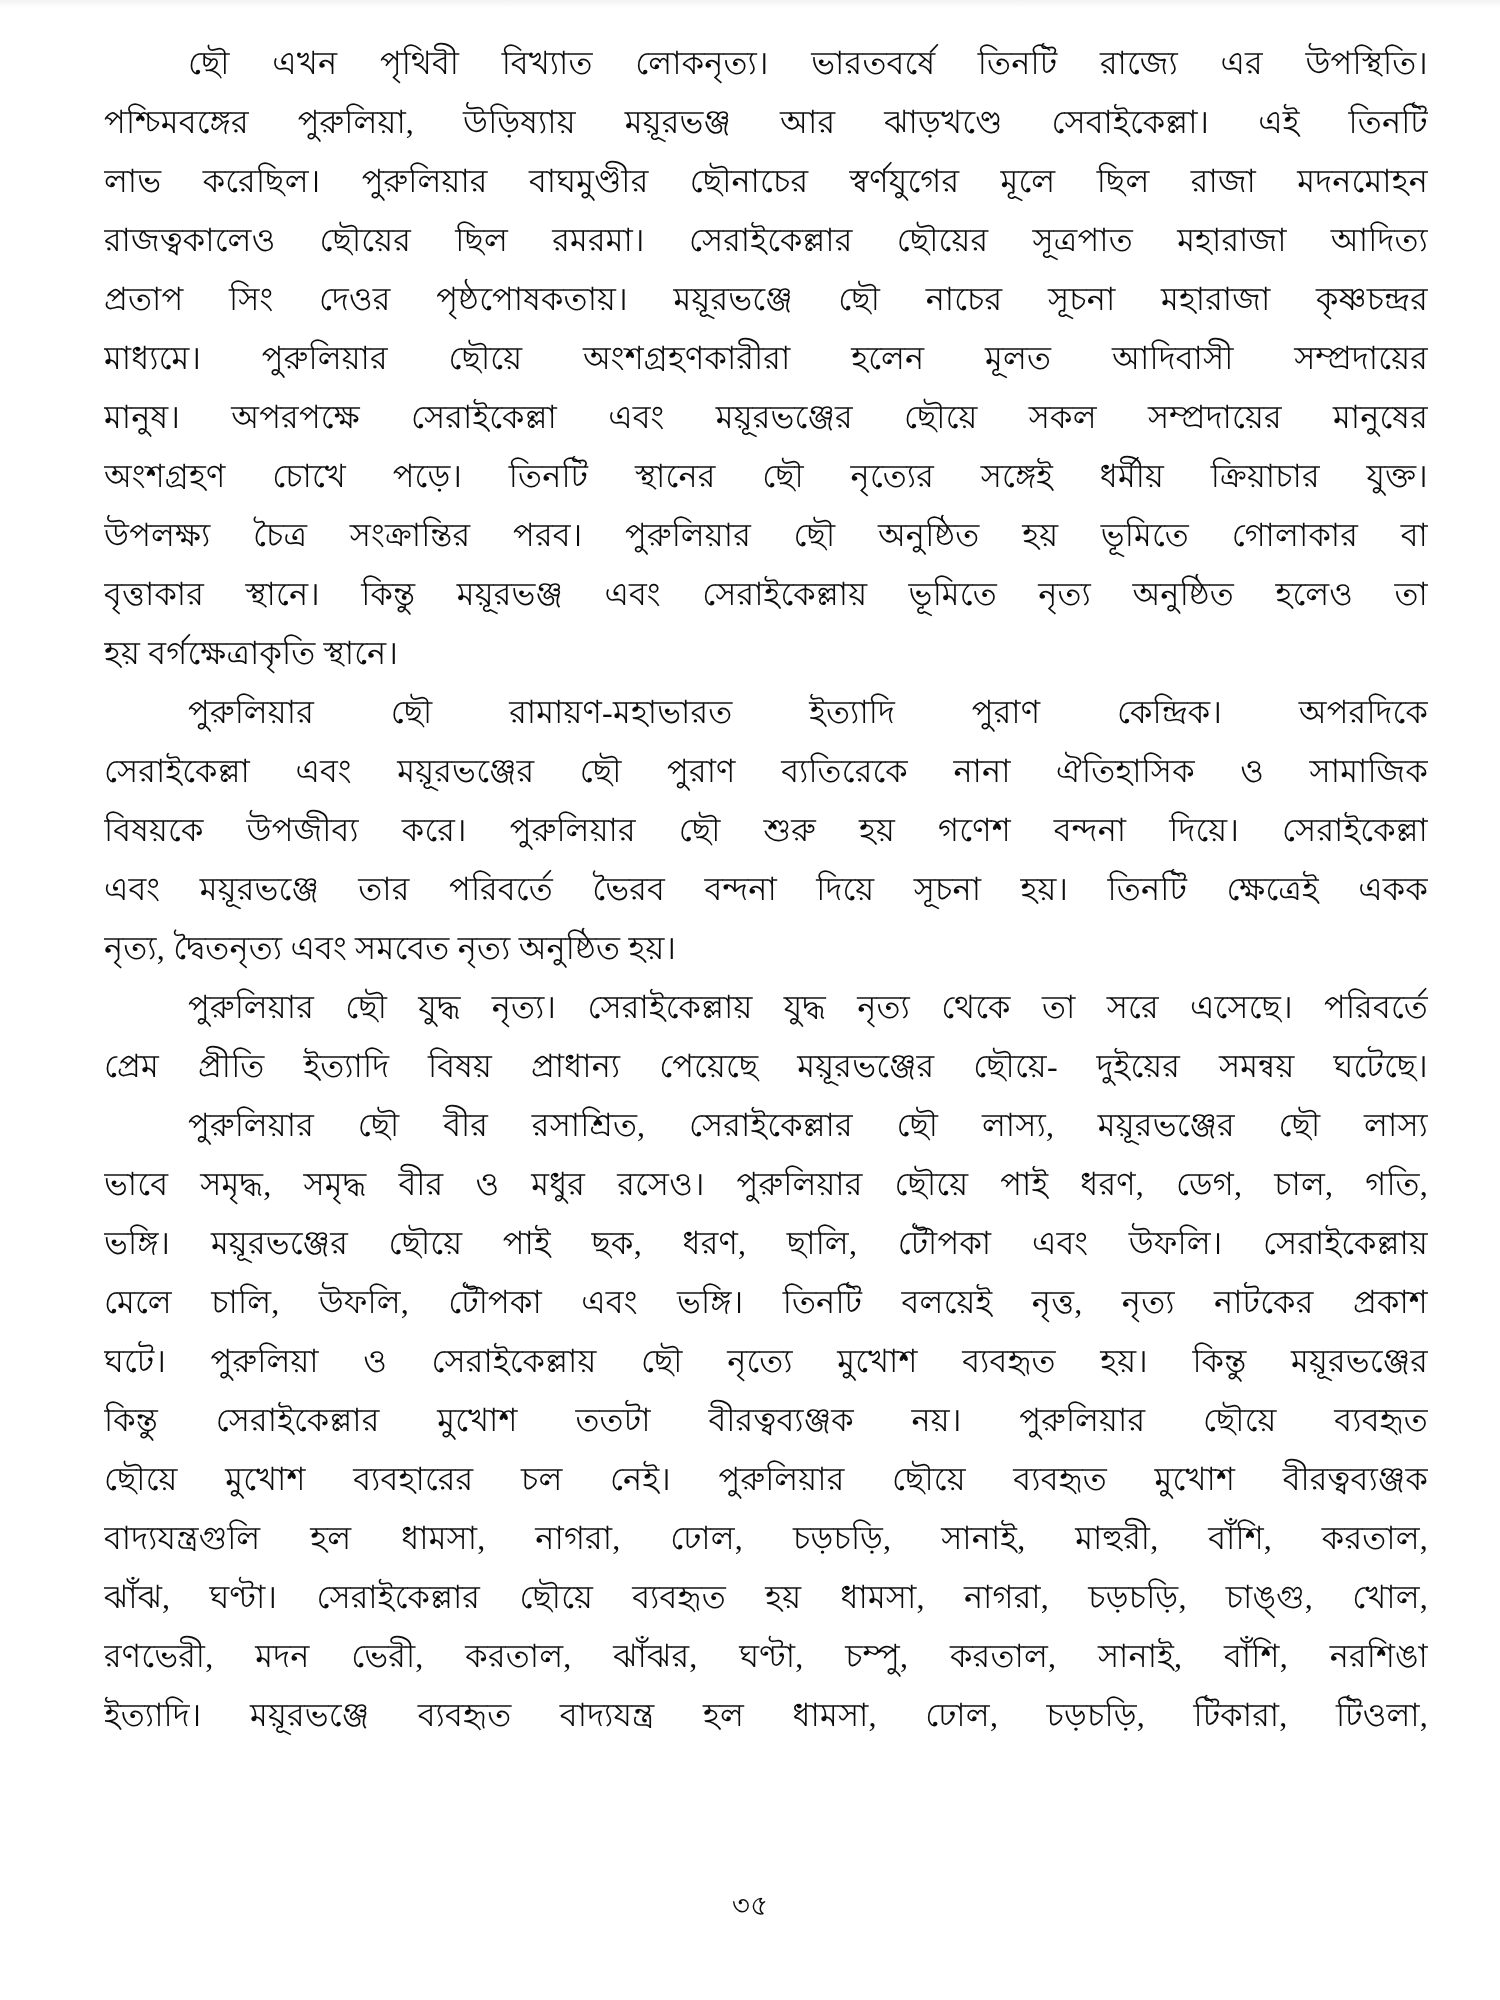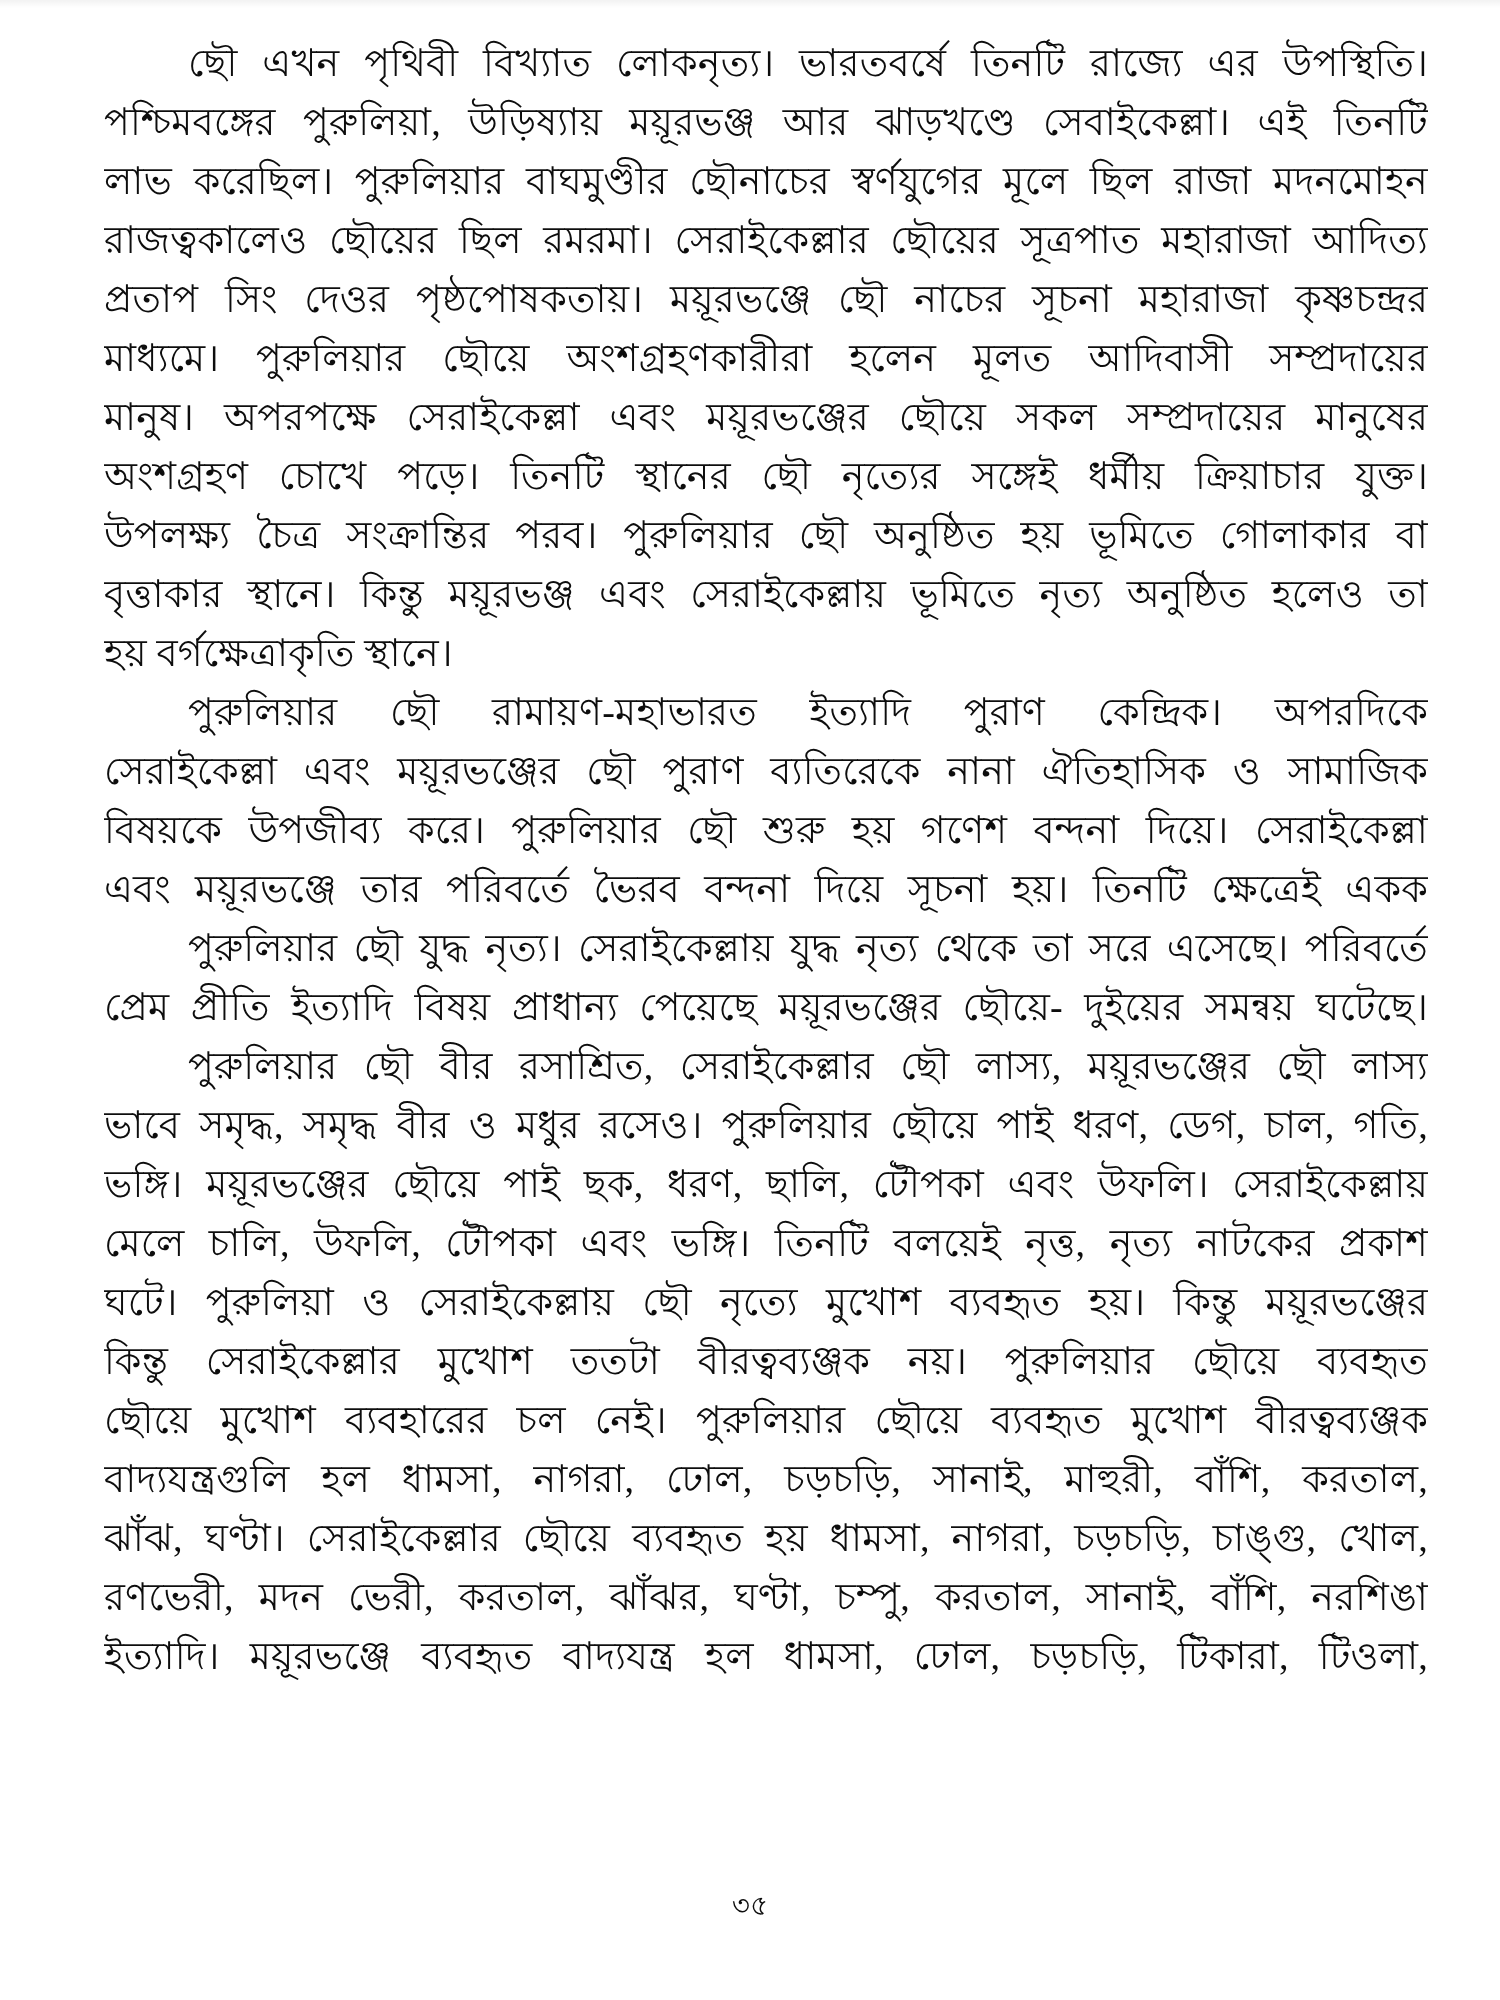--- a/index.html
+++ b/index.html
@@ -30,21 +30,21 @@
     top: 34px;
     width: 1324px;
   }
   .para {
     margin: 0;
     padding: 0;
   }
   .line {
     height: 59px;
     line-height: 59px;
-    font-size: 38px;
+    font-size: 32px;
     letter-spacing: 0.2px;
     overflow: hidden;
     text-align: justify;
     text-align-last: justify;
     white-space: normal;
   }
   
   .line.first {
     text-indent: 84px;
   }
@@ -80,20 +80,21 @@
         <div class="line">অংশগ্রহণ চোখে পড়ে। তিনটি স্থানের ছৌ নৃত্যের সঙ্গেই ধর্মীয় ক্রিয়াচার যুক্ত।</div>
         <div class="line">উপলক্ষ্য চৈত্র সংক্রান্তির পরব। পুরুলিয়ার ছৌ অনুষ্ঠিত হয় ভূমিতে গোলাকার বা</div>
         <div class="line">বৃত্তাকার স্থানে। কিন্তু ময়ূরভঞ্জ এবং সেরাইকেল্লায় ভূমিতে নৃত্য অনুষ্ঠিত হলেও তা</div>
         <div class="line loose">হয় বর্গক্ষেত্রাকৃতি স্থানে।</div>
       </div>
       <div class="para">
         <div class="line first">পুরুলিয়ার ছৌ রামায়ণ-মহাভারত ইত্যাদি পুরাণ কেন্দ্রিক। অপরদিকে</div>
         <div class="line">সেরাইকেল্লা এবং ময়ূরভঞ্জের ছৌ পুরাণ ব্যতিরেকে নানা ঐতিহাসিক ও সামাজিক</div>
         <div class="line">বিষয়কে উপজীব্য করে। পুরুলিয়ার ছৌ শুরু হয় গণেশ বন্দনা দিয়ে। সেরাইকেল্লা</div>
         <div class="line">এবং ময়ূরভঞ্জে তার পরিবর্তে ভৈরব বন্দনা দিয়ে সূচনা হয়। তিনটি ক্ষেত্রেই একক</div>
+        <div class="line loose">নৃত্য, দ্বৈতনৃত্য এবং সমবেত নৃত্য অনুষ্ঠিত হয়।</div>
       </div>
       <div class="para">
         <div class="line first">পুরুলিয়ার ছৌ যুদ্ধ নৃত্য। সেরাইকেল্লায় যুদ্ধ নৃত্য থেকে তা সরে এসেছে। পরিবর্তে</div>
         <div class="line">প্রেম প্রীতি ইত্যাদি বিষয় প্রাধান্য পেয়েছে ময়ূরভঞ্জের ছৌয়ে- দুইয়ের সমন্বয় ঘটেছে।</div>
       </div>
       <div class="para">
         <div class="line first">পুরুলিয়ার ছৌ বীর রসাশ্রিত, সেরাইকেল্লার ছৌ লাস্য, ময়ূরভঞ্জের ছৌ লাস্য</div>
         <div class="line">ভাবে সমৃদ্ধ, সমৃদ্ধ বীর ও মধুর রসেও। পুরুলিয়ার ছৌয়ে পাই ধরণ, ডেগ, চাল, গতি,</div>
         <div class="line">ভঙ্গি। ময়ূরভঞ্জের ছৌয়ে পাই ছক, ধরণ, ছালি, টৌপকা এবং উফলি। সেরাইকেল্লায়</div>
         <div class="line">মেলে চালি, উফলি, টৌপকা এবং ভঙ্গি। তিনটি বলয়েই নৃত্ত, নৃত্য নাটকের প্রকাশ</div>

